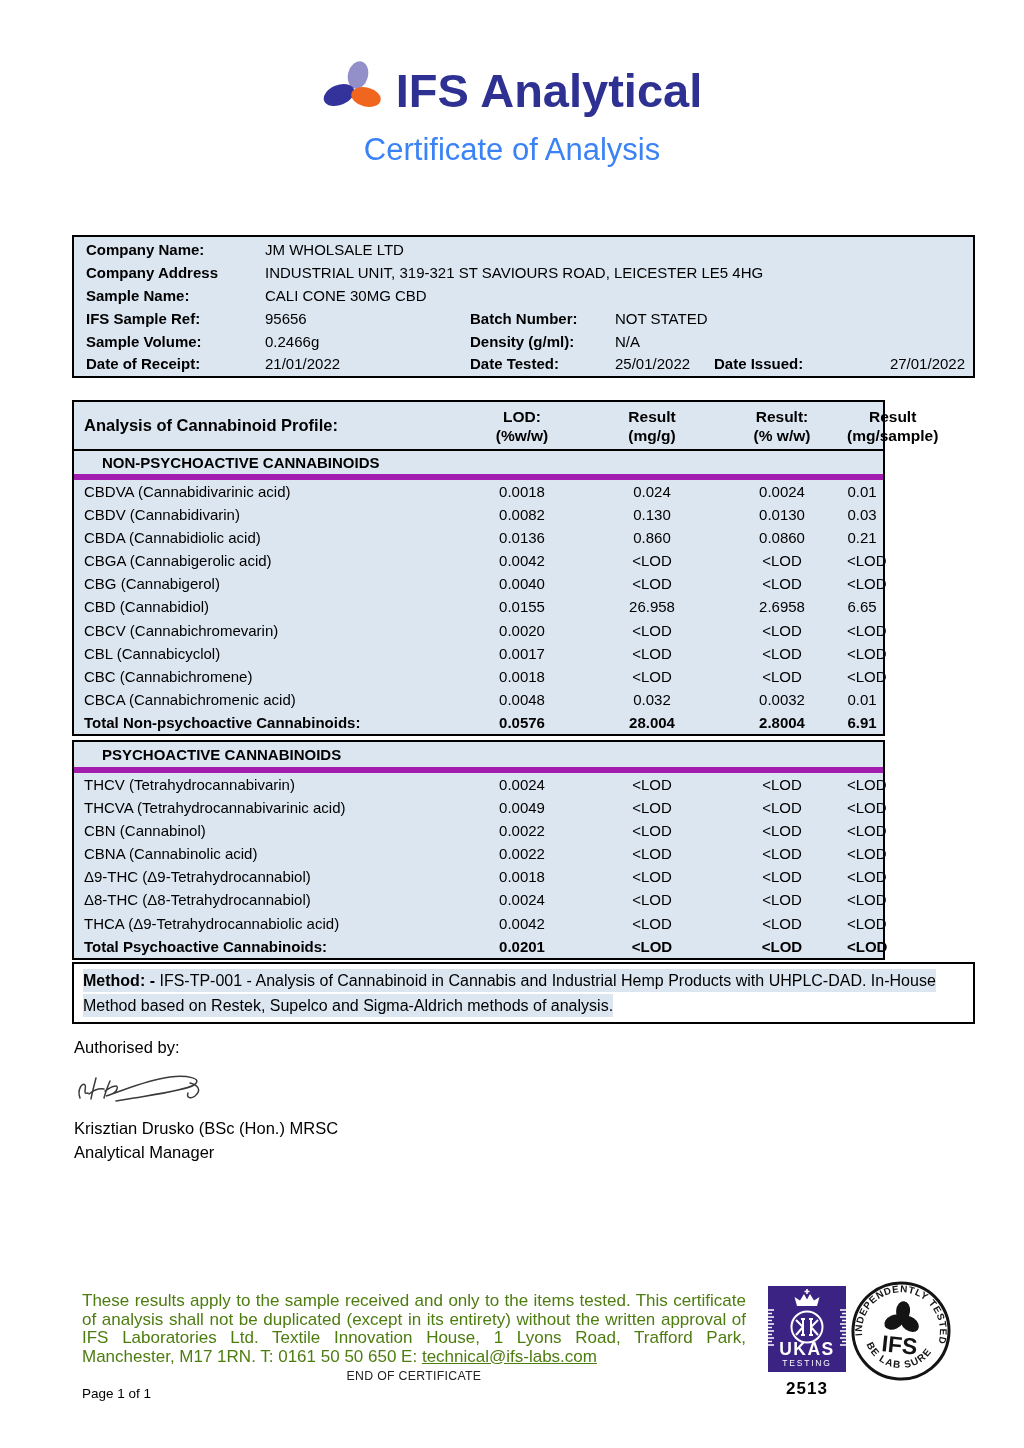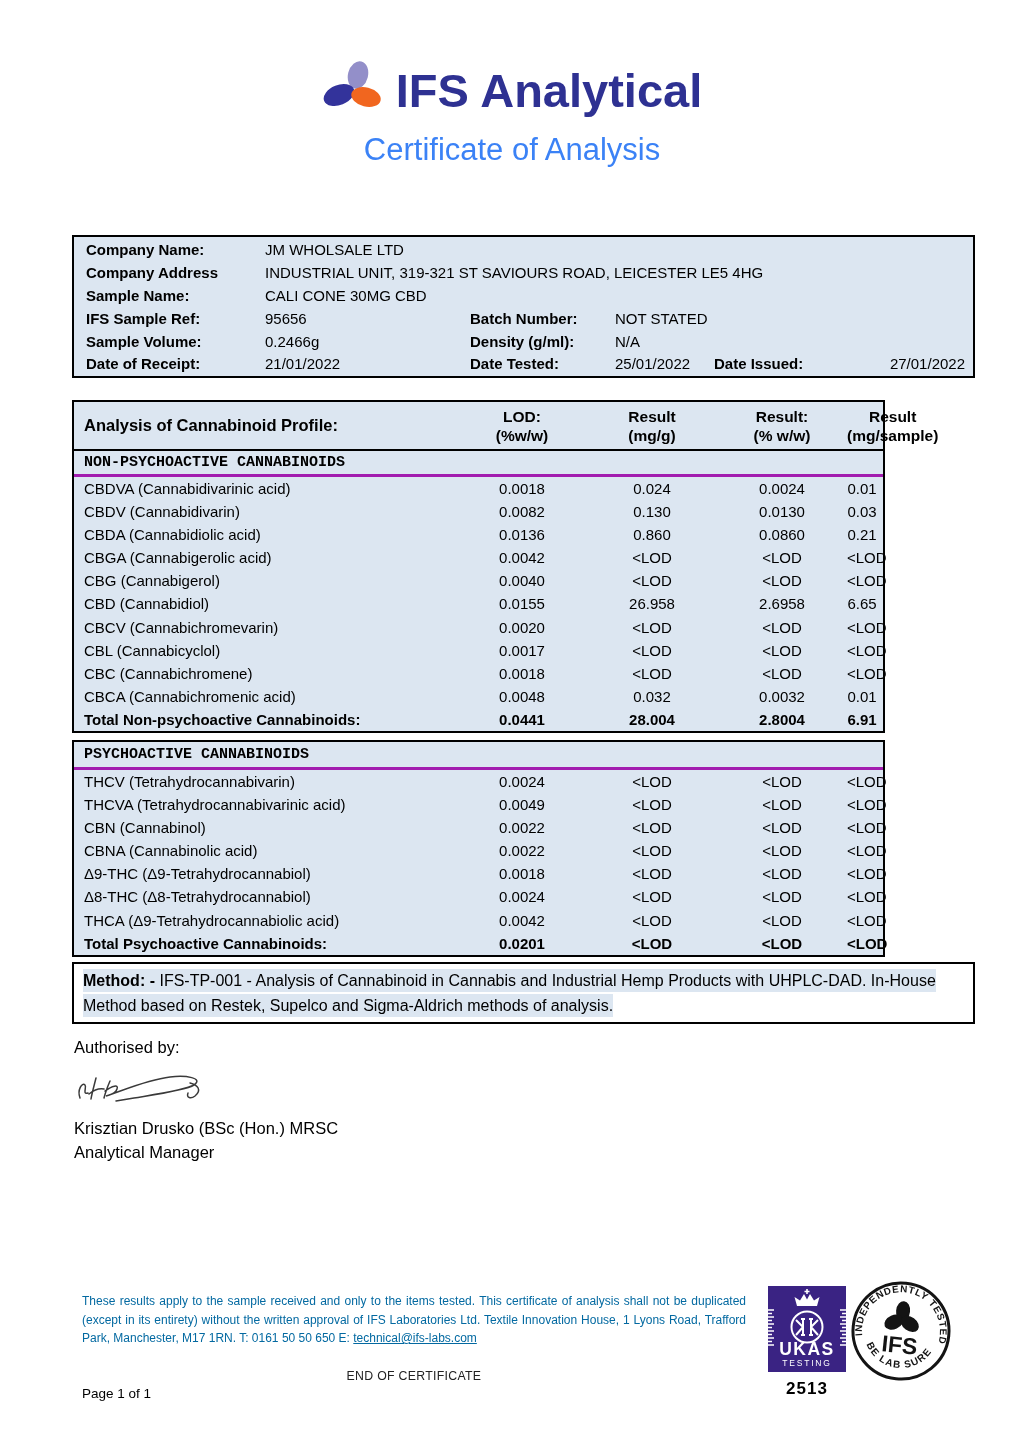--- a/index.html
+++ b/index.html
@@ -24,40 +24,40 @@
     border:2px solid #000;box-sizing:border-box;}
   .t1{top:400px;}
   .t2{top:740px;}
   .tgrid{display:grid;grid-template-columns:373px 130px 130px 130px 1fr;
     padding-left:10px;padding-right:6px;}
   .t-header{height:47px;border-bottom:2px solid #000;align-items:center;}
   .t-title{font-size:16.5px;font-weight:bold;}
   .t-col{display:flex;flex-direction:column;justify-content:center;text-align:center;
     font-weight:bold;font-size:15.5px;line-height:19px;}
   .t-section{height:23px;line-height:23px;font-weight:bold;font-size:15px;
-    padding-left:10px;border-bottom:3px solid #a21caf;font-family:Liberation Mono, monospace;}
+    padding-left:28px;border-bottom:6px solid #a21caf;}
   .t2 .t-section{height:25px;line-height:25px;}
   .t-row{height:23.1px;line-height:23.1px;font-size:15px;}
   .t-row .c-val{text-align:center;}
   .t-row.total{font-weight:bold;}
 
   
   .method-box{position:absolute;left:72px;top:962px;width:903px;box-sizing:border-box;
     border:2px solid #000;background:#fff;padding:4px 9px;font-size:16px;line-height:25px;}
   .hl{background:#dce6f1;padding:3px 0;-webkit-box-decoration-break:clone;box-decoration-break:clone;}
   .hl b{font-weight:bold;}
 
   
   .auth-label{position:absolute;left:74px;top:1038px;font-size:16.5px;}
   .signature{position:absolute;left:72px;top:1060px;}
   .signer{position:absolute;left:74px;top:1116px;font-size:16.5px;line-height:24px;}
 
   
-  .disclaimer{position:absolute;left:82px;top:1292px;width:664px;font-size:12px;
-    line-height:18.5px;text-align:justify;color:#0369a1;}
+  .disclaimer{position:absolute;left:82px;top:1292px;width:664px;font-size:17px;
+    line-height:18.5px;text-align:justify;color:#4d7c0f;}
   .email{text-decoration:underline;color:inherit;cursor:pointer;}
   .end-cert{position:absolute;left:82px;top:1369px;width:664px;text-align:center;
     font-size:12.3px;letter-spacing:.3px;color:#222;}
   .page-num{position:absolute;left:82px;top:1386px;font-size:13.5px;}
 
   .ukas{position:absolute;left:768px;top:1286px;width:78px;text-align:center;}
   .ukas-num{font-size:17px;font-weight:bold;letter-spacing:1px;margin-top:3px;}
   .stamp{position:absolute;left:849px;top:1279px;transform:rotate(6deg);}
   svg text{font-family:"Liberation Sans",sans-serif;}
 </style>
@@ -202,21 +202,21 @@
         </div>
         <div class="t-row tgrid">
           <span class="c-label">CBCA (Cannabichromenic acid)</span>
           <span class="c-val">0.0048</span>
           <span class="c-val">0.032</span>
           <span class="c-val">0.0032</span>
           <span class="c-val">0.01</span>
         </div>
         <div class="t-row tgrid total">
           <span class="c-label">Total Non-psychoactive Cannabinoids:</span>
-          <span class="c-val">0.0441</span>
+          <span class="c-val">0.0576</span>
           <span class="c-val">28.004</span>
           <span class="c-val">2.8004</span>
           <span class="c-val">6.91</span>
         </div>
       </div>
   </section>
 
   <section class="table-box t2">
     <div class="t-section">PSYCHOACTIVE CANNABINOIDS</div>
     <div id="rows-1">

